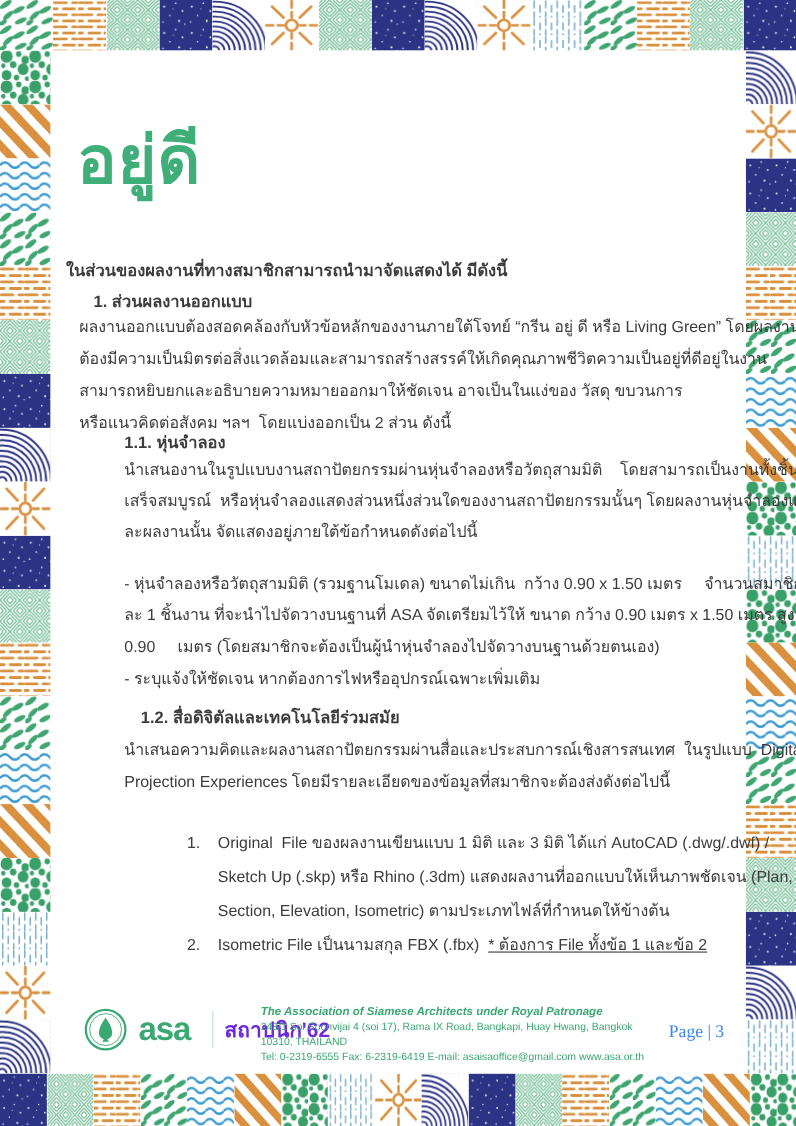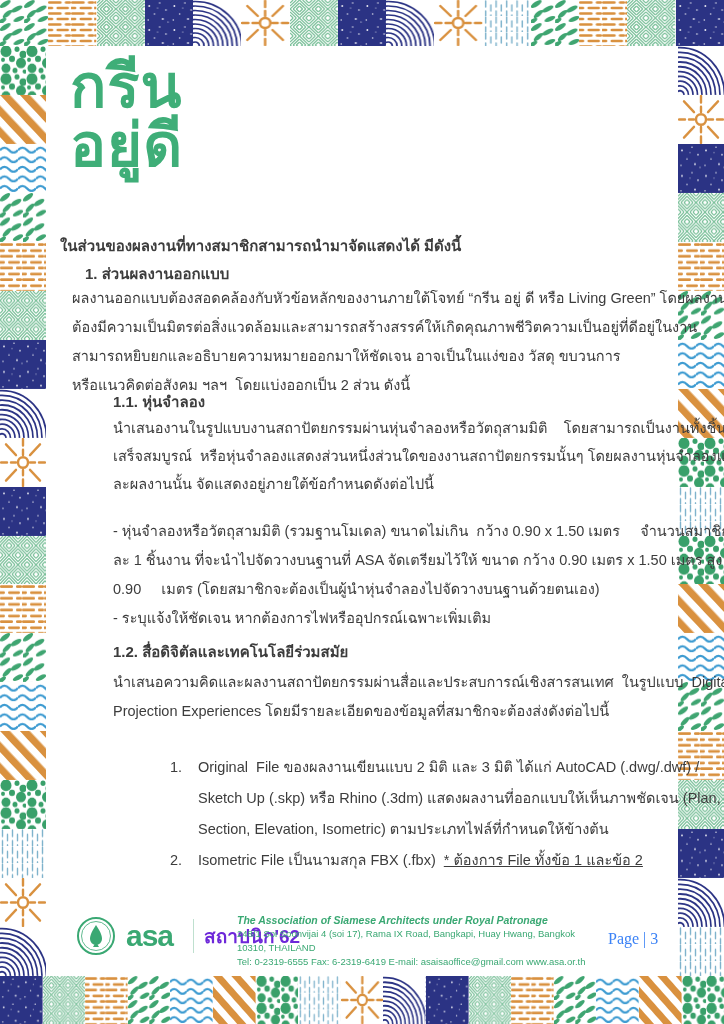--- a/index.html
+++ b/index.html
@@ -351,46 +351,46 @@
       <rect width="46" height="46" fill="url(#p-waves)"></rect>
     </svg>
     <svg viewBox="0 0 46 46" preserveAspectRatio="none" class="tile">
       <rect width="46" height="46" fill="url(#p-stripes)"></rect>
     </svg>
     <svg viewBox="0 0 46 46" preserveAspectRatio="none" class="tile">
       <rect width="46" height="46" fill="url(#p-polka)"></rect>
     </svg>
   </div>
 
-<div class="abs logo-text" id="logo" style="color: rgb(63, 174, 120);"><span>กรีน</span><br><span>อยู่ดี</span></div>
+<div class="abs logo-text" id="logo" style="color: rgb(63, 174, 120);"><br><span>อยู่ดี</span></div>
 
 <div class="abs h-bold" style="left:60px;top:234px;">ในส่วนของผลงานที่ทางสมาชิกสามารถนำมาจัดแสดงได้ มีดังนี้</div>
 <div class="abs h-bold" style="left:85px;top:262px;">1. ส่วนผลงานออกแบบ</div>
 <div class="abs lines" style="left:72px;top:284px;">ผลงานออกแบบต้องสอดคล้องกับหัวข้อหลักของงานภายใต้โจทย์ “กรีน อยู่ ดี หรือ Living Green” โดยผลงาน
 ต้องมีความเป็นมิตรต่อสิ่งแวดล้อมและสามารถสร้างสรรค์ให้เกิดคุณภาพชีวิตความเป็นอยู่ที่ดีอยู่ในงาน          ที่
 สามารถหยิบยกและอธิบายความหมายออกมาให้ชัดเจน อาจเป็นในแง่ของ วัสดุ ขบวนการ
 หรือแนวคิดต่อสังคม ฯลฯ  โดยแบ่งออกเป็น 2 ส่วน ดังนี้</div>
 
 <div class="abs h-bold" style="left:113px;top:390px;">1.1. หุ่นจำลอง</div>
 <div class="abs lines" style="left:113px;top:414px;line-height:28px;">นำเสนองานในรูปแบบงานสถาปัตยกรรมผ่านหุ่นจำลองหรือวัตถุสามมิติ    โดยสามารถเป็นงานทั้งชิ้นที่
 เสร็จสมบูรณ์  หรือหุ่นจำลองแสดงส่วนหนึ่งส่วนใดของงานสถาปัตยกรรมนั้นๆ โดยผลงานหุ่นจำลองแต่
 ละผลงานนั้น จัดแสดงอยู่ภายใต้ข้อกำหนดดังต่อไปนี้</div>
 <div class="abs lines" style="left:113px;top:517px;">- หุ่นจำลองหรือวัตถุสามมิติ (รวมฐานโมเดล) ขนาดไม่เกิน  กว้าง 0.90 x 1.50 เมตร     จำนวนสมาชิก
 ละ 1 ชิ้นงาน ที่จะนำไปจัดวางบนฐานที่ ASA จัดเตรียมไว้ให้ ขนาด กว้าง 0.90 เมตร x 1.50 เมตร สูง
 0.90     เมตร (โดยสมาชิกจะต้องเป็นผู้นำหุ่นจำลองไปจัดวางบนฐานด้วยตนเอง)
 - ระบุแจ้งให้ชัดเจน หากต้องการไฟหรืออุปกรณ์เฉพาะเพิ่มเติม</div>
 
-<div class="abs h-bold" style="left:113px;top:640px;">1.2. สื่อดิจิตัลและเทคโนโลยีร่วมสมัย</div>
+<div class="abs h-bold" style="left:128px;top:640px;">1.2. สื่อดิจิตัลและเทคโนโลยีร่วมสมัย</div>
 <div class="abs lines" style="left:113px;top:668px;">นำเสนอความคิดและผลงานสถาปัตยกรรมผ่านสื่อและประสบการณ์เชิงสารสนเทศ  ในรูปแบบ  Digital
 Projection Experiences โดยมีรายละเอียดของข้อมูลที่สมาชิกจะต้องส่งดังต่อไปนี้</div>
 
 <div class="abs" style="left:170px;top:752px;width:470px;">
   <div class="list-item">
     <span class="list-num">1.</span>
-    <span class="list-text">Original  File ของผลงานเขียนแบบ 2 มิติ และ 3 มิติ ได้แก่ AutoCAD (.dwg/.dwf) /
+    <span class="list-text">Original  File ของผลงานเขียนแบบ 1 มิติ และ 3 มิติ ได้แก่ AutoCAD (.dwg/.dwf) /
 Sketch Up (.skp) หรือ Rhino (.3dm) แสดงผลงานที่ออกแบบให้เห็นภาพชัดเจน (Plan,
 Section, Elevation, Isometric) ตามประเภทไฟล์ที่กำหนดให้ข้างต้น</span>
   </div>
   <div class="list-item">
     <span class="list-num">2.</span>
     <span class="list-text"><span>Isometric File เป็นนามสกุล FBX (.fbx)  </span><span class="u-seg">* ต้องการ File ทั้งข้อ 1 และข้อ 2</span></span>
   </div>
 </div>
 
 <div class="abs footer-logo">

